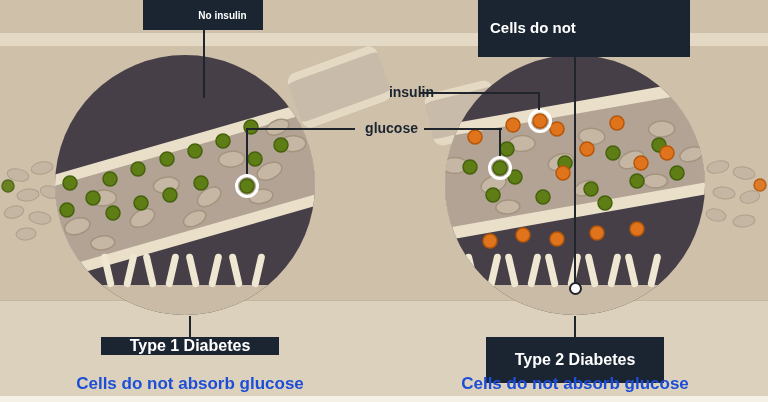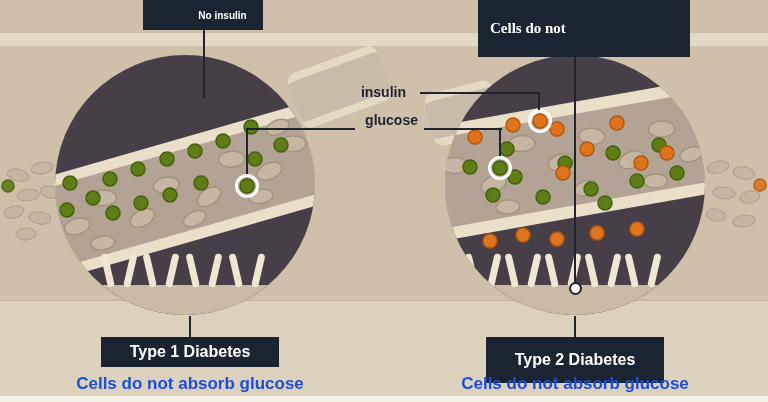--- a/index.html
+++ b/index.html
@@ -28,29 +28,29 @@
     position:absolute;width:9px;height:9px;border-radius:50%;
     background:#ffffff;border:2px solid #20252c;z-index:3;box-sizing:content-box;
   }
   .label-box{
     position:absolute;background:#1b2531;color:#ffffff;font-weight:bold;z-index:4;
     display:flex;align-items:center;justify-content:center;box-sizing:border-box;
   }
   #no-insulin-box{left:143px;top:0;width:120px;height:30px;font-size:10px;padding-left:39px;}
   #no-respond-box{
     left:478px;top:0;width:212px;height:57px;font-size:15px;line-height:1.35;
-    flex-direction:column;align-items:flex-start;justify-content:center;padding-left:12px;font-family:Liberation Serif, serif;
-  }
-  #type1-box{left:101px;top:337px;width:178px;height:30px;font-size:16px;}
+    flex-direction:column;align-items:flex-start;justify-content:center;padding-left:12px;
+  }
+  #type1-box{left:101px;top:337px;width:178px;height:18px;font-size:16px;}
   #type2-box{left:486px;top:337px;width:178px;height:46px;font-size:16px;}
   .legend-label{
     position:absolute;color:#1b2531;font-weight:bold;font-size:14px;z-index:4;text-align:right;
   }
-  #insulin-label{left:306px;top:84px;width:100px;}
-  #glucose-label{left:314px;top:112px;width:104px;}
+  #insulin-label{left:334px;top:84px;width:100px;}
+  #glucose-label{left:314px;top:120px;width:104px;}
   .caption{
     position:absolute;color:#1d4ed8;font-weight:bold;font-size:17px;z-index:4;
     text-align:center;width:330px;
   }
   #caption-left{left:25px;top:374px;}
   #caption-right{left:410px;top:374px;}
 </style>
 </head>
 <body>
 

